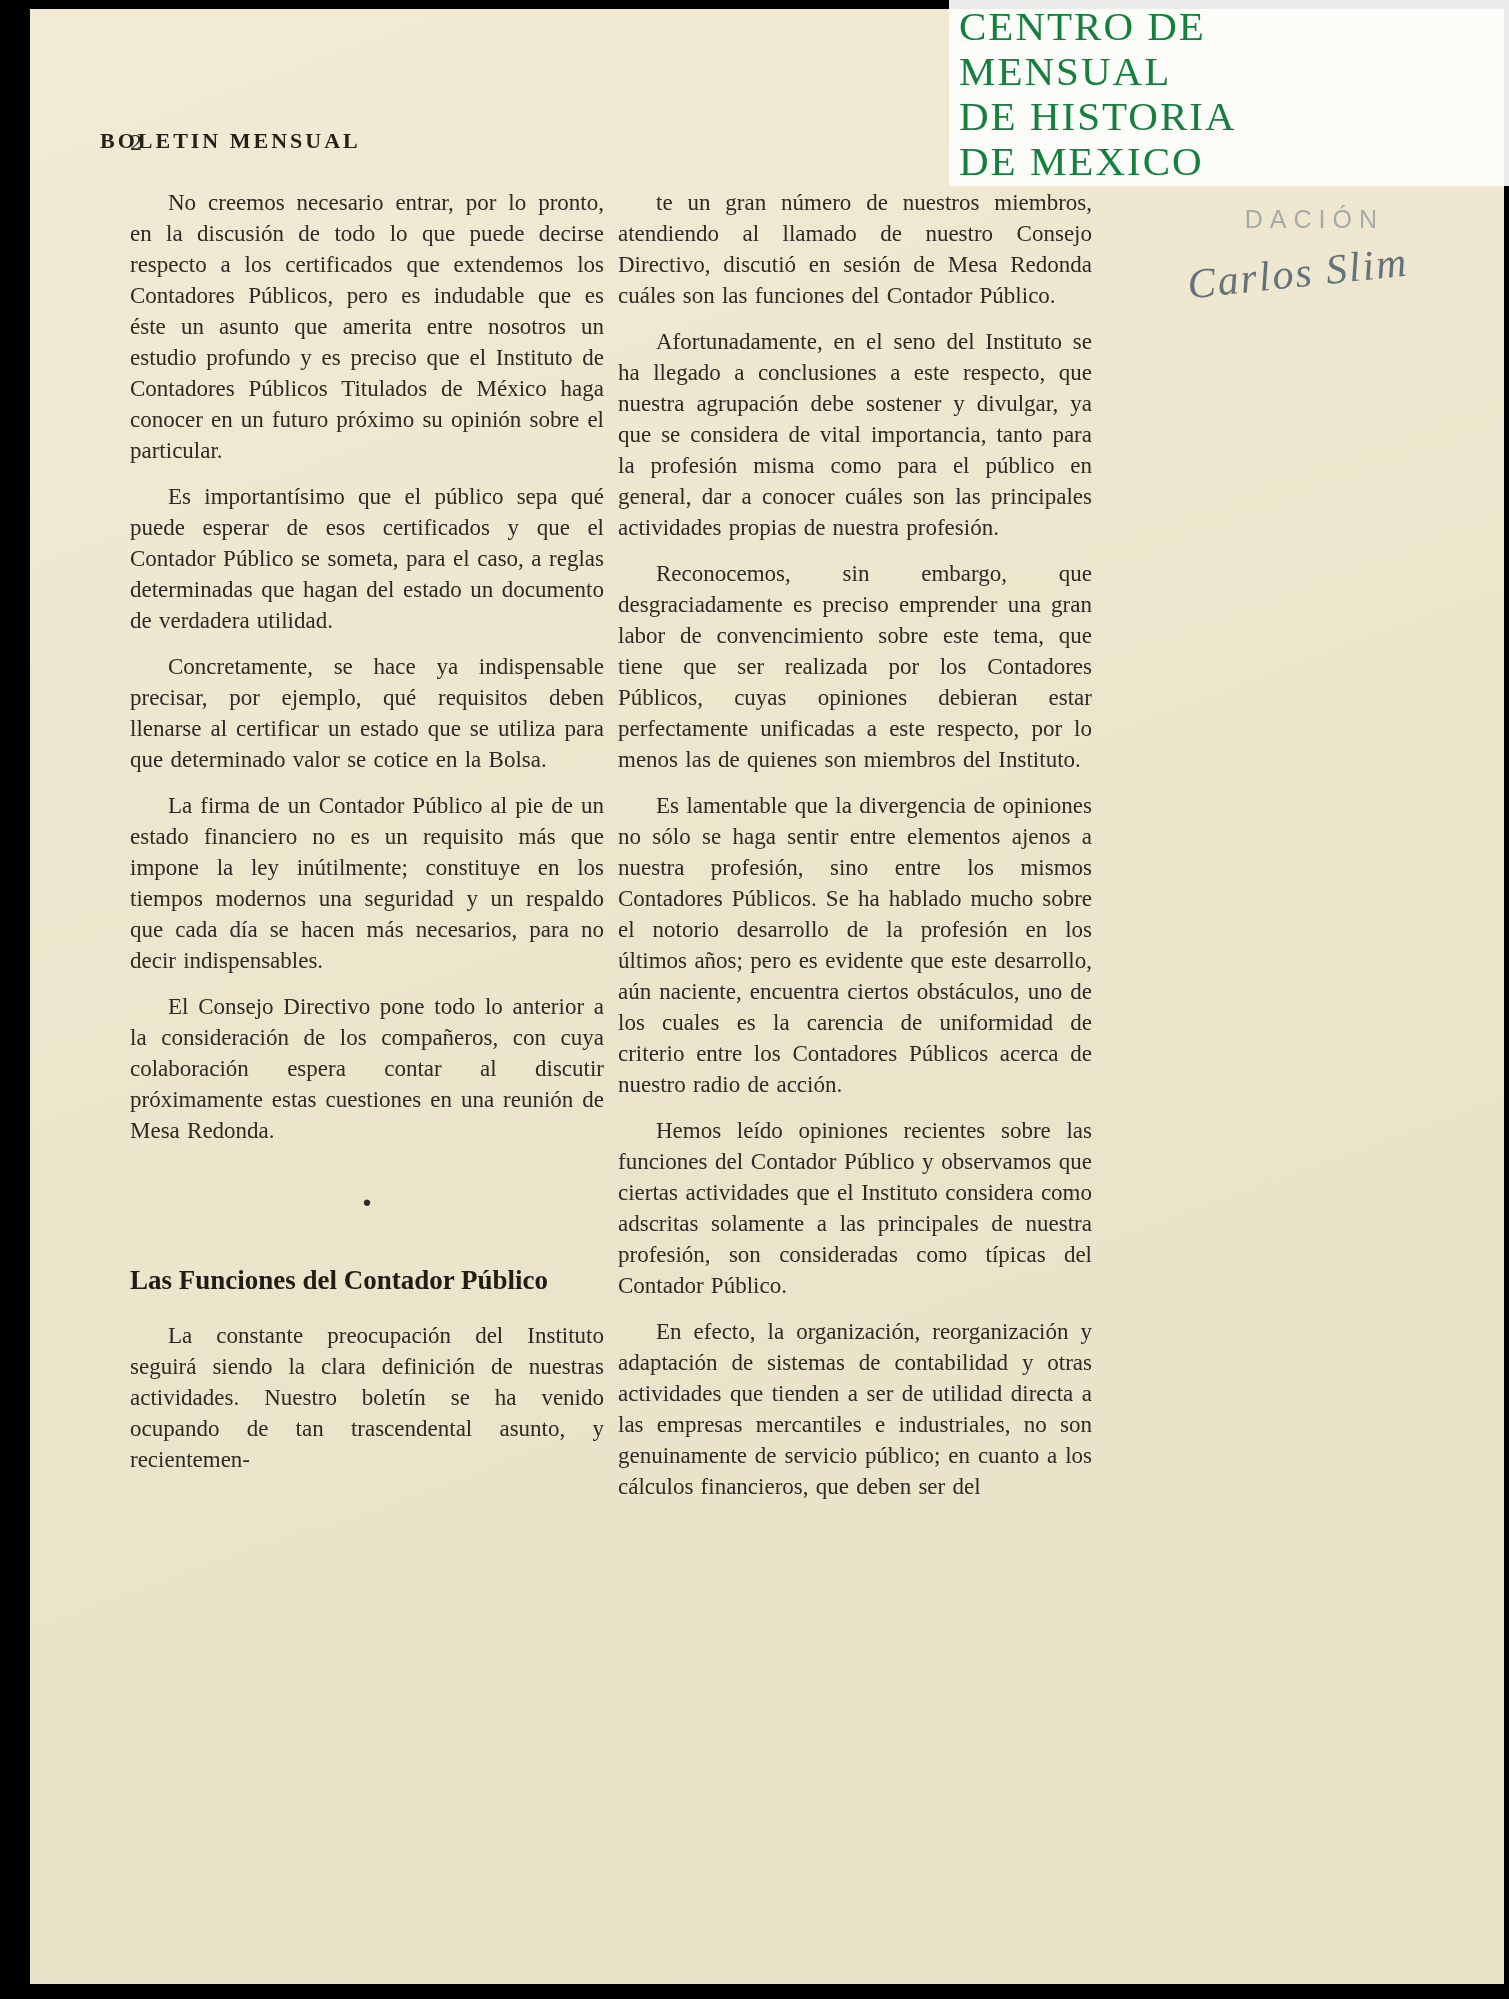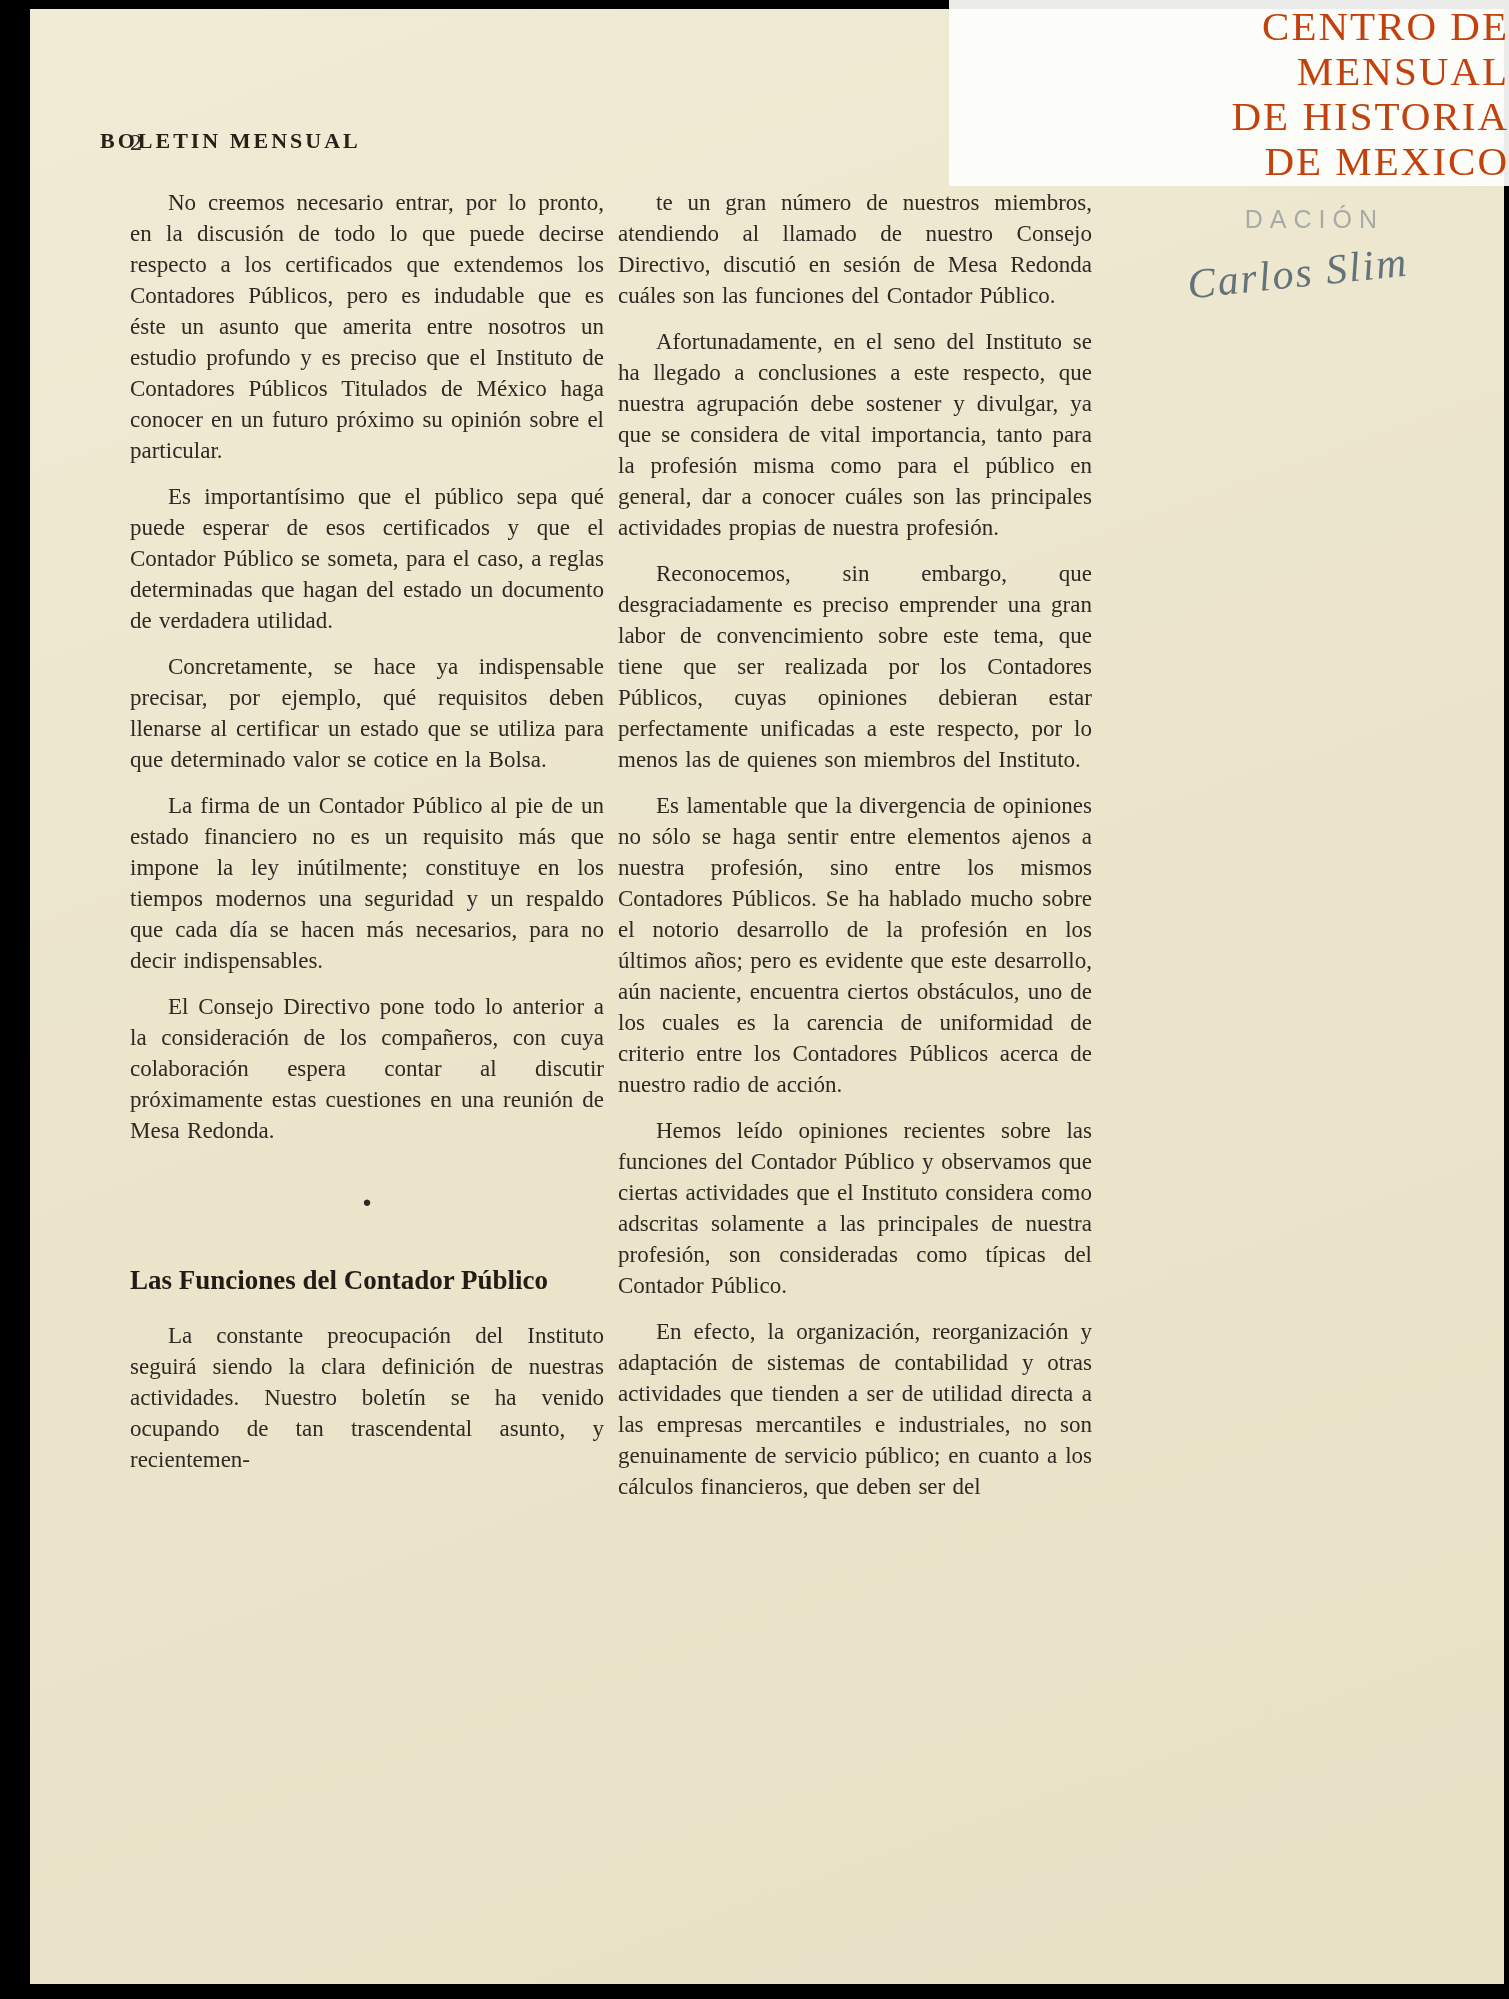--- a/index.html
+++ b/index.html
@@ -67,23 +67,22 @@
     top: 0; right: 0;
     width: 560px;
     height: 186px;
     background: rgba(253, 253, 252, 0.93);
     padding: 4px 0 0 10px;
     box-sizing: border-box;
   }
   .watermark-box .wm-line {
     font-size: 41px;
     line-height: 45px;
-    color: #c2410c;
+    color: #15803d;
     letter-spacing: 2px;
-    text-align: right;
   }
   .stamp-partial {
     position: absolute;
     top: 196px; right: 120px;
     font-family: "Liberation Sans", sans-serif;
     font-size: 25px;
     letter-spacing: 7px;
     color: #a7aba6;
   }
   .signature {

